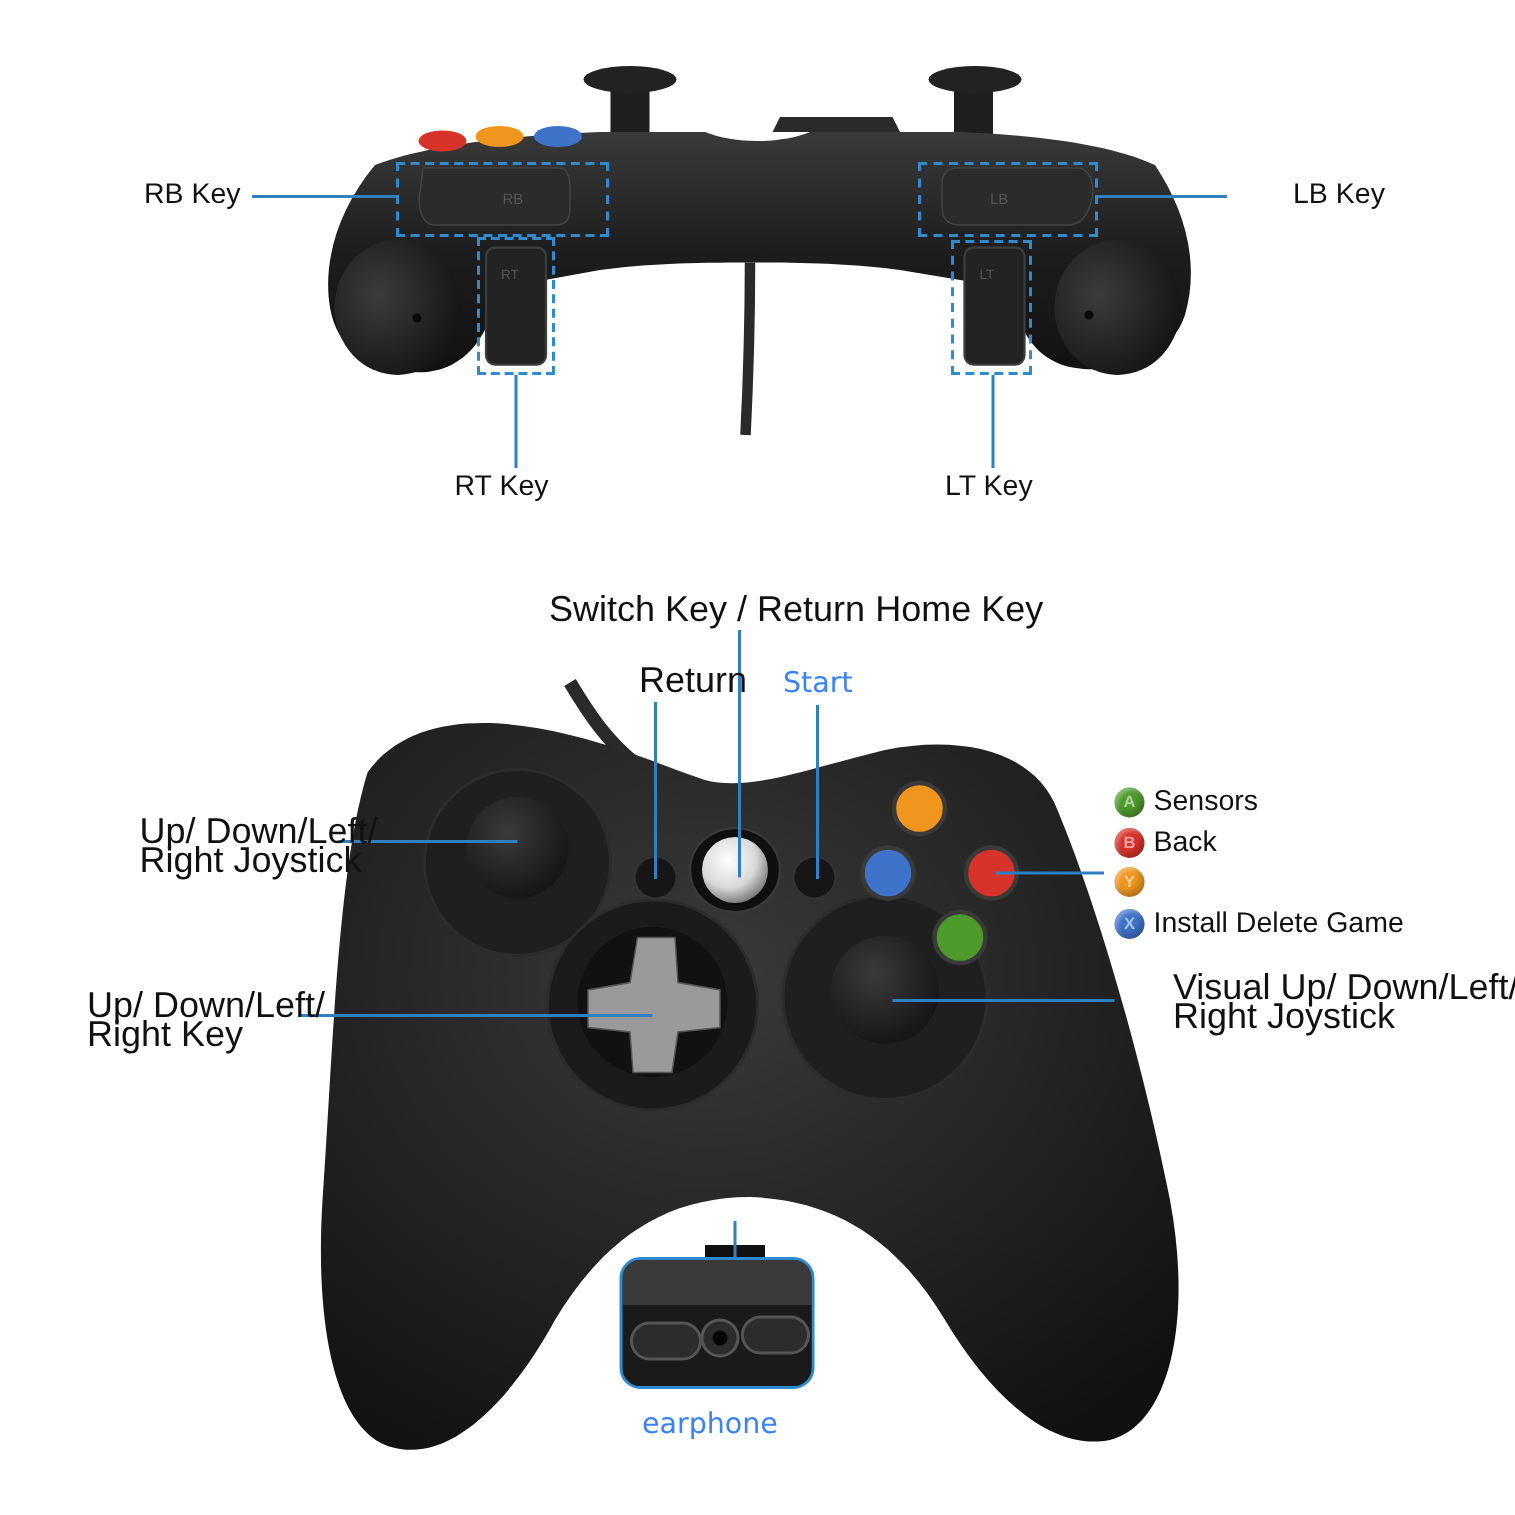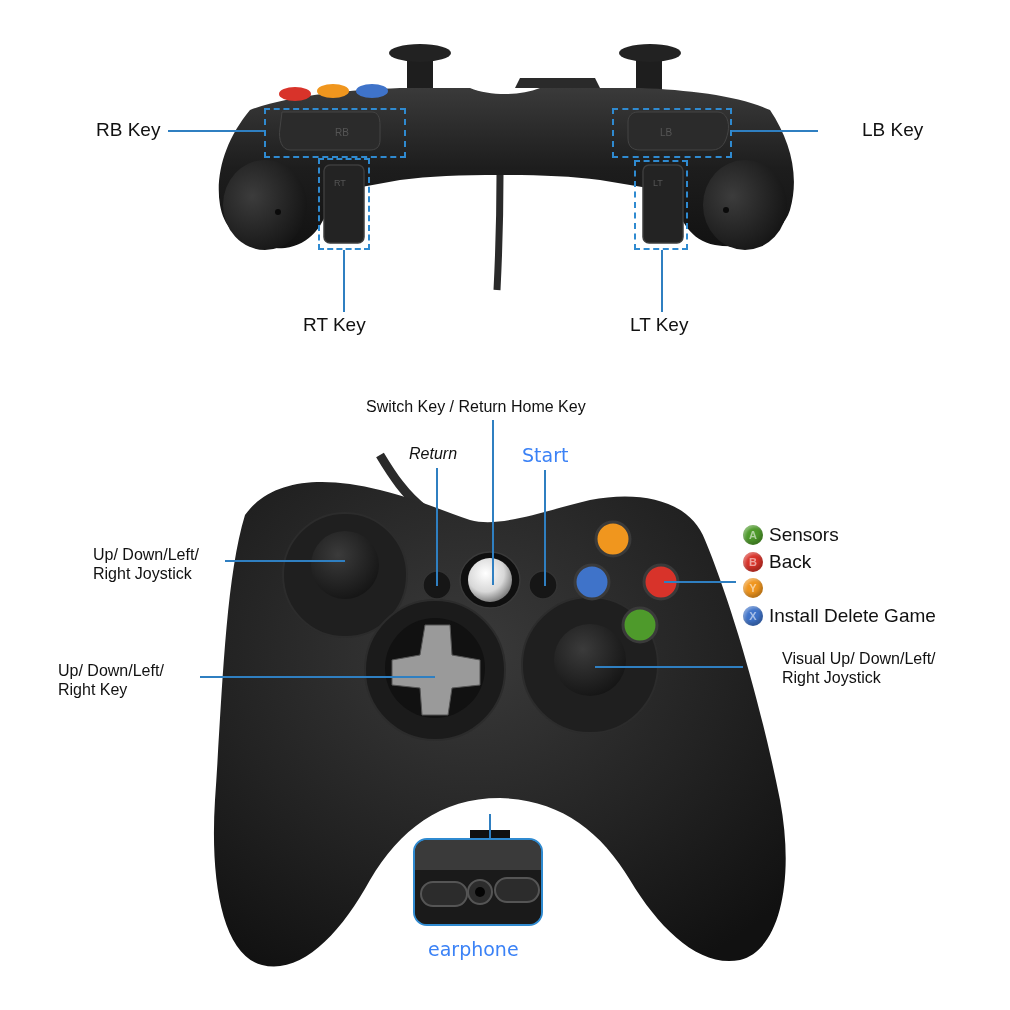--- a/index.html
+++ b/index.html
@@ -1,17 +1,17 @@
 <!DOCTYPE html>
 <html><head>
 <meta charset="utf-8">
 <style>
   html, body { margin:0; padding:0; background:#ffffff; }
   body { width:1010px; height:1010px; position:relative; overflow:hidden; font-family:"Liberation Sans", sans-serif; color:#111; }
-  .label { position:absolute; font-size:16px; line-height:18px; color:#111; white-space:nowrap; }
+  .label { position:absolute; font-size:24px; line-height:18px; color:#111; white-space:nowrap; }
   .label.big { font-size:19px; }
   .label.bold { font-family:"DejaVu Sans", sans-serif; font-weight:normal; font-size:19px; color:#3b82f6; }
   .leader { position:absolute; background:#2f7fc1; }
   .hline { height:2px; }
   .vline { width:2px; }
   .dash-box { position:absolute; border:2px dashed #2f8ad0; box-sizing:border-box; }
   svg { position:absolute; left:0; top:0; }
   .legend-item { position:absolute; display:flex; align-items:center; gap:6px; font-size:19px; white-space:nowrap; }
   .legend-dot { width:20px; height:20px; border-radius:50%; display:flex; align-items:center; justify-content:center; font-size:11px; font-weight:bold; color:rgba(255,255,255,0.55); box-shadow: inset -2px -3px 4px rgba(0,0,0,0.25), inset 2px 2px 3px rgba(255,255,255,0.35); }
   .inset { position:absolute; left:413px; top:838px; width:130px; height:88px; border:2px solid #2f8ad0; border-radius:14px; overflow:hidden; background:#2a2a2a; box-sizing:border-box; }
@@ -146,21 +146,21 @@
 <div class="leader vline" style="left:492px;top:420px;height:165px;"></div>
 <div class="leader vline" style="left:436px;top:468px;height:118px;"></div>
 <div class="leader vline" style="left:544px;top:470px;height:116px;"></div>
 <div class="leader hline" style="left:225px;top:560px;width:120px;"></div>
 <div class="leader hline" style="left:200px;top:676px;width:235px;"></div>
 <div class="leader hline" style="left:664px;top:581px;width:72px;"></div>
 <div class="leader hline" style="left:595px;top:666px;width:148px;"></div>
 <div class="leader vline" style="left:489px;top:814px;height:24px;"></div>
 
 <div class="label" style="left:366px;top:398px;">Switch Key / Return Home Key</div>
-<div class="label" style="left:409px;top:445px;font-style:italic;">Return</div>
+<div class="label" style="left:426px;top:445px;">Return</div>
 <div class="label bold" style="left:522px;top:446px;">Start</div>
 
 <div class="label" style="left:93px;top:545px;line-height:19px;">
   <div>Up/ Down/Left/</div>
   <div>Right Joystick</div>
 </div>
 <div class="label" style="left:58px;top:661px;line-height:19px;">
   <div>Up/ Down/Left/</div>
   <div>Right Key</div>
 </div>

